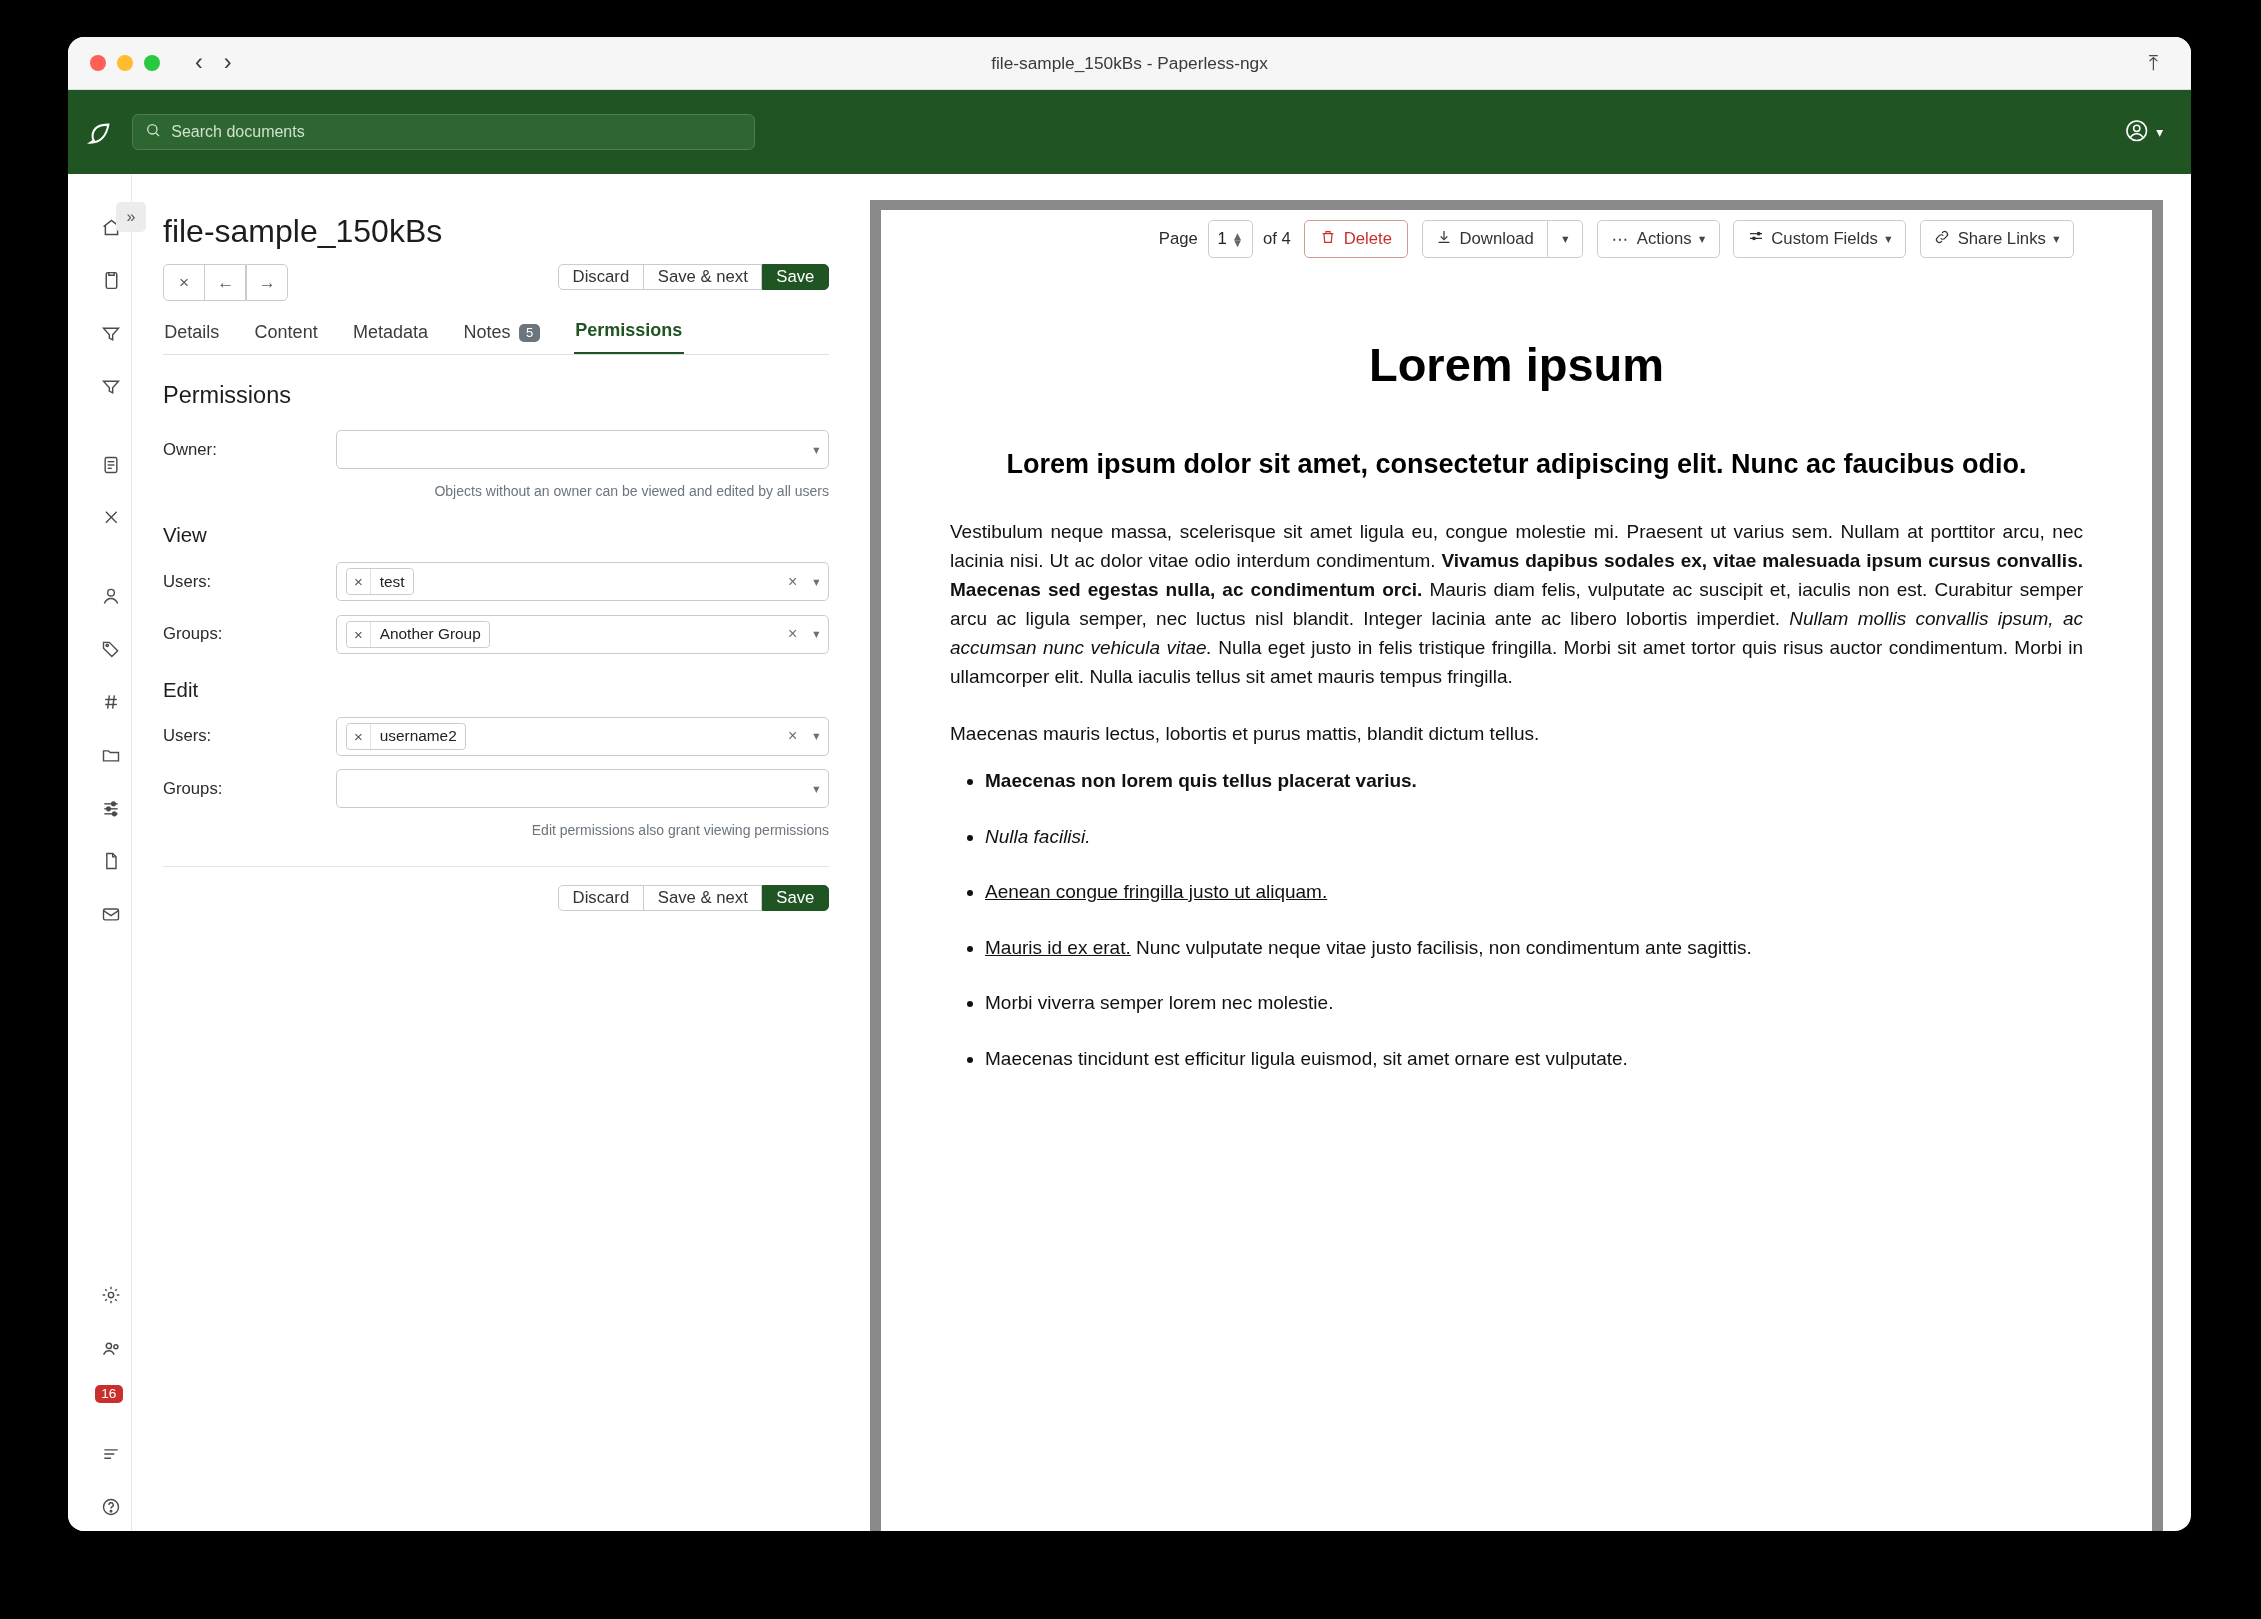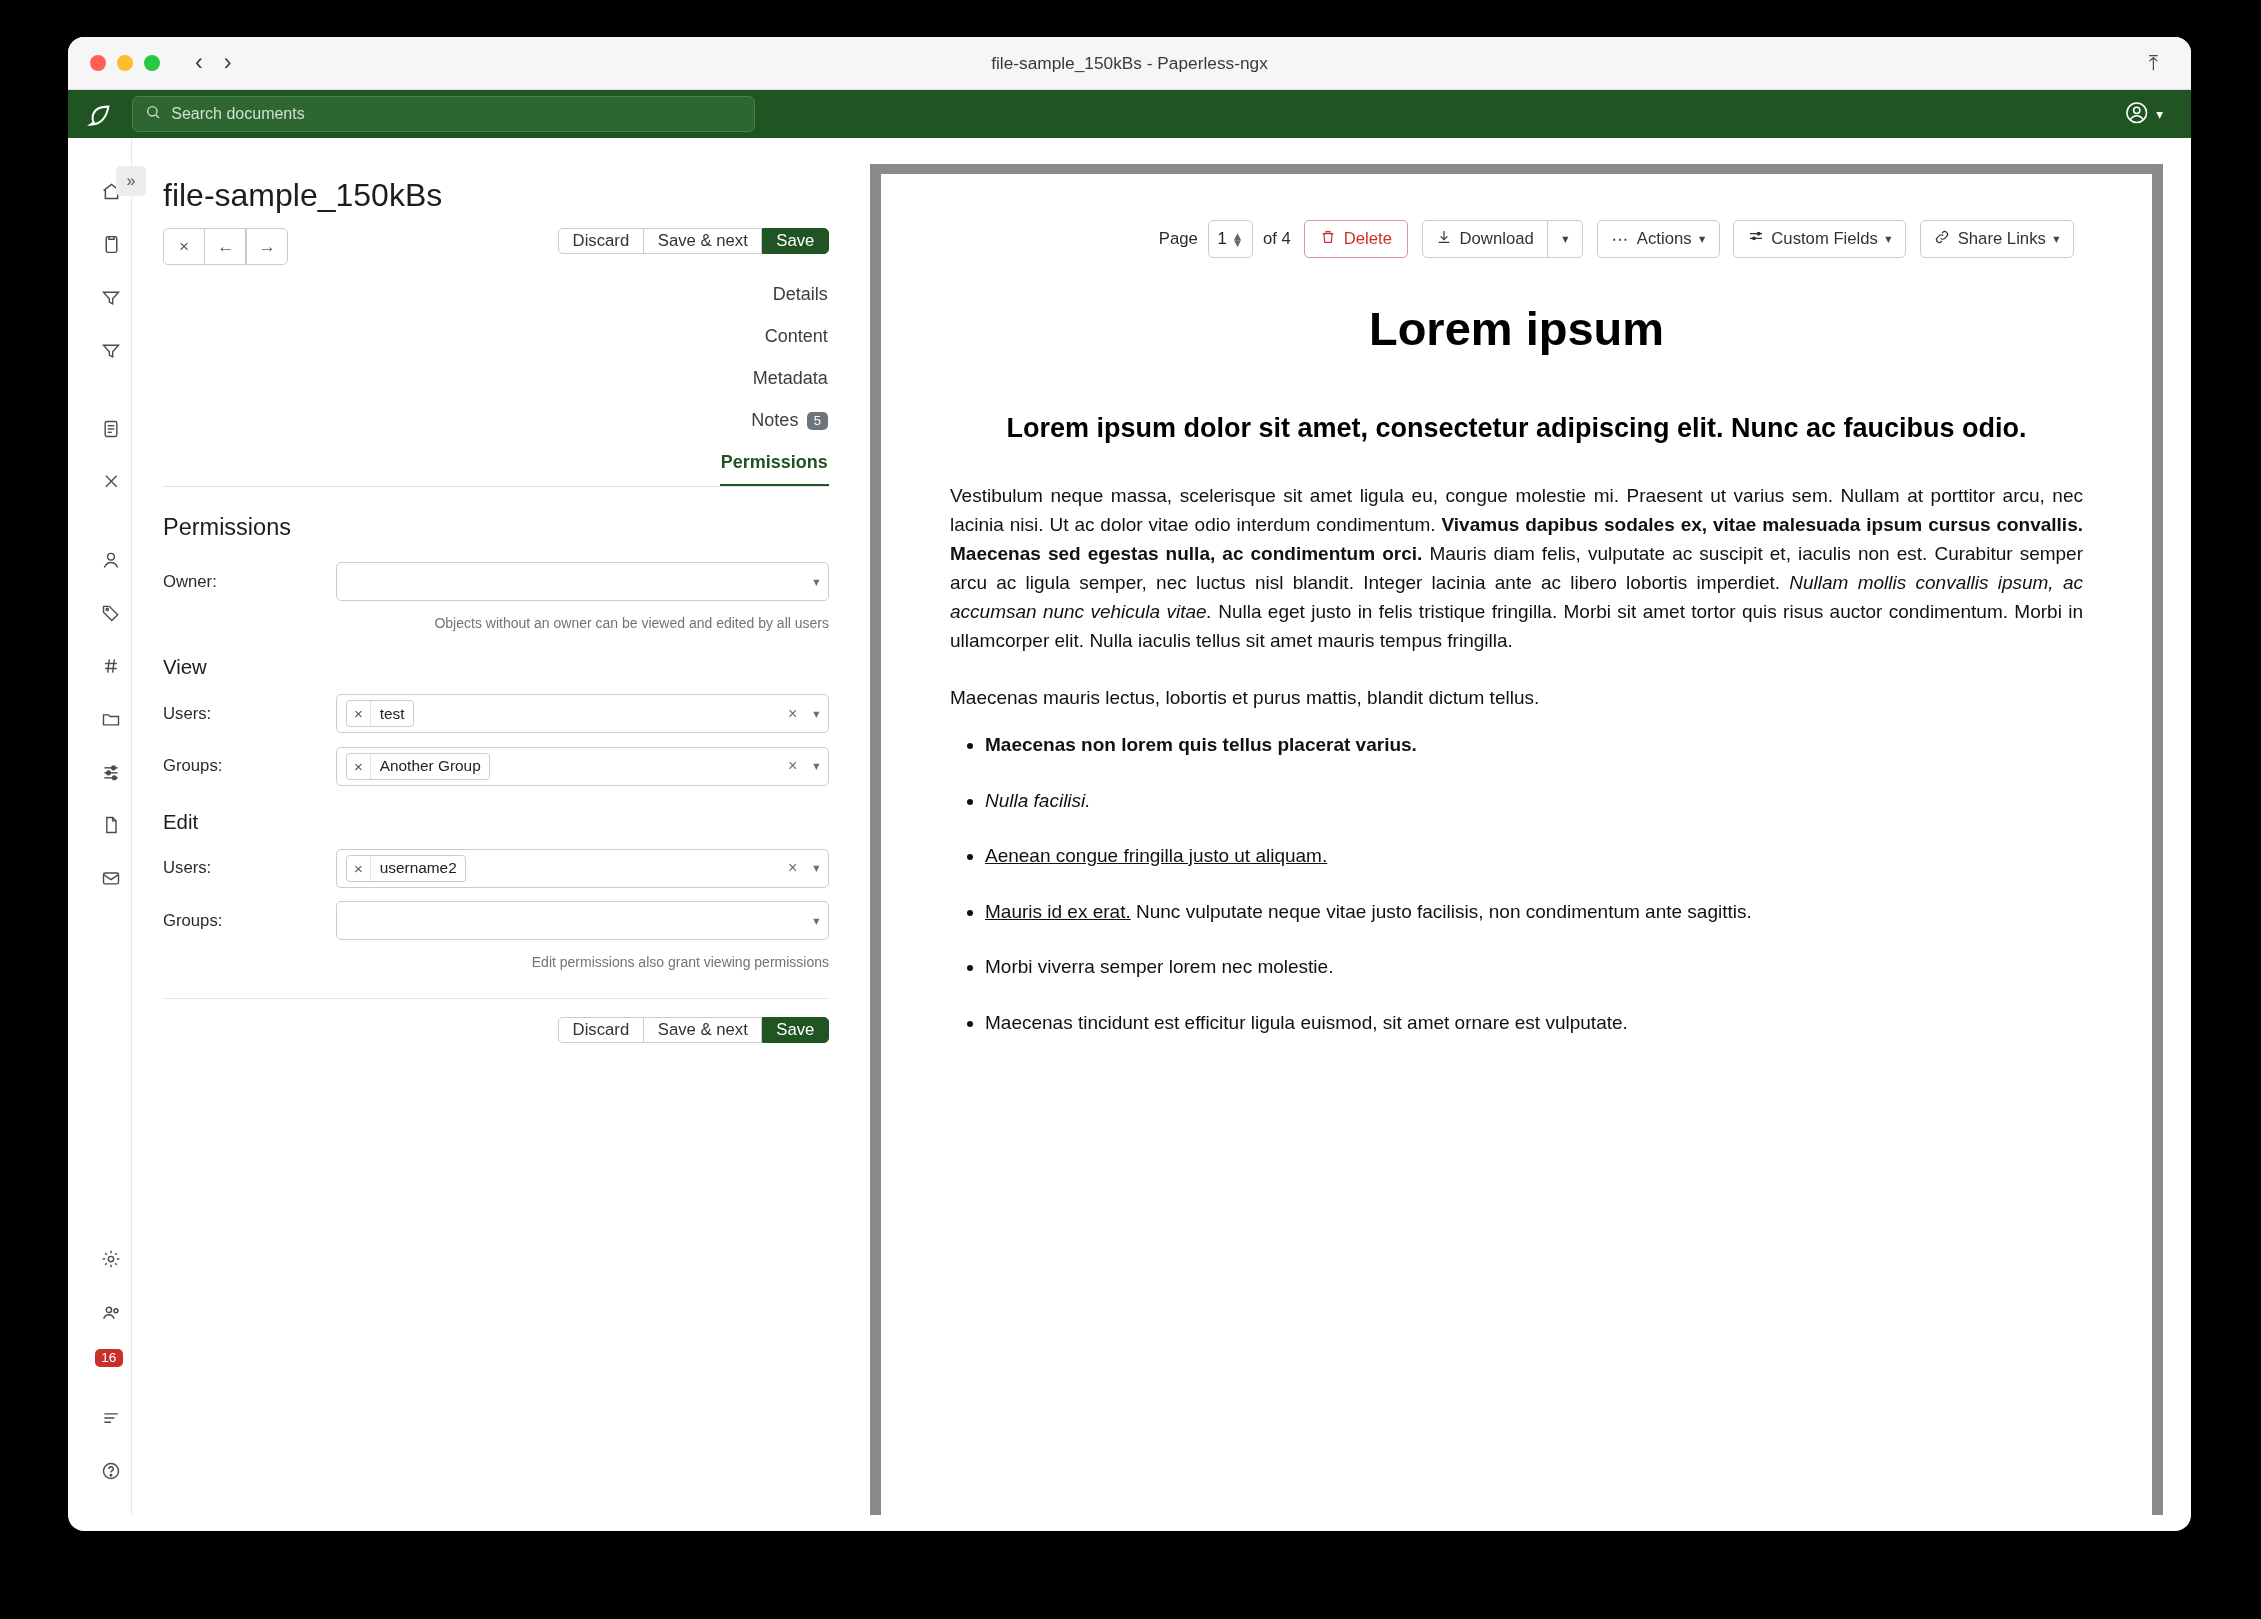--- a/index.html
+++ b/index.html
@@ -54,21 +54,21 @@
     color: #3a3a3a;
   }
   .share-ico {
     position: absolute;
     right: 33px;
     font-size: 21px;
     color: #4a4a4a;
   }
   
   .topbar {
-    height: 48px;
+    height: 84px;
     background: #205422;
     display: flex;
     align-items: center;
     padding: 0 25px 0 0;
     position: relative;
   }
   .logo {
     width: 64px;
     display: flex; align-items: center; justify-content: center;
     color: #ffffff;
@@ -177,25 +177,24 @@
   .btn:first-child { border-radius: 5px 0 0 5px; margin-left: 0; }
   .btn:last-child { border-radius: 0 5px 5px 0; }
   .btn-primary {
     background: #205422;
     border-color: #205422;
     color: #fff;
   }
   .tabs {
     display: flex;
     align-items: flex-end;
-    gap: 10px;
+    gap: 33px;
     border-bottom: 0.6px solid #e0e0e0;
     margin-top: 30px;
     padding-bottom: 0;
-    flex-direction: column;
   }
   .tab {
     font-size: 18px;
     color: #3d3d3d;
     padding: 0 1.2px 11px 1.2px;
     display: flex; align-items: center; gap: 8.6px;
   }
   .tab.active {
     color: #205422;
     font-weight: bold;

